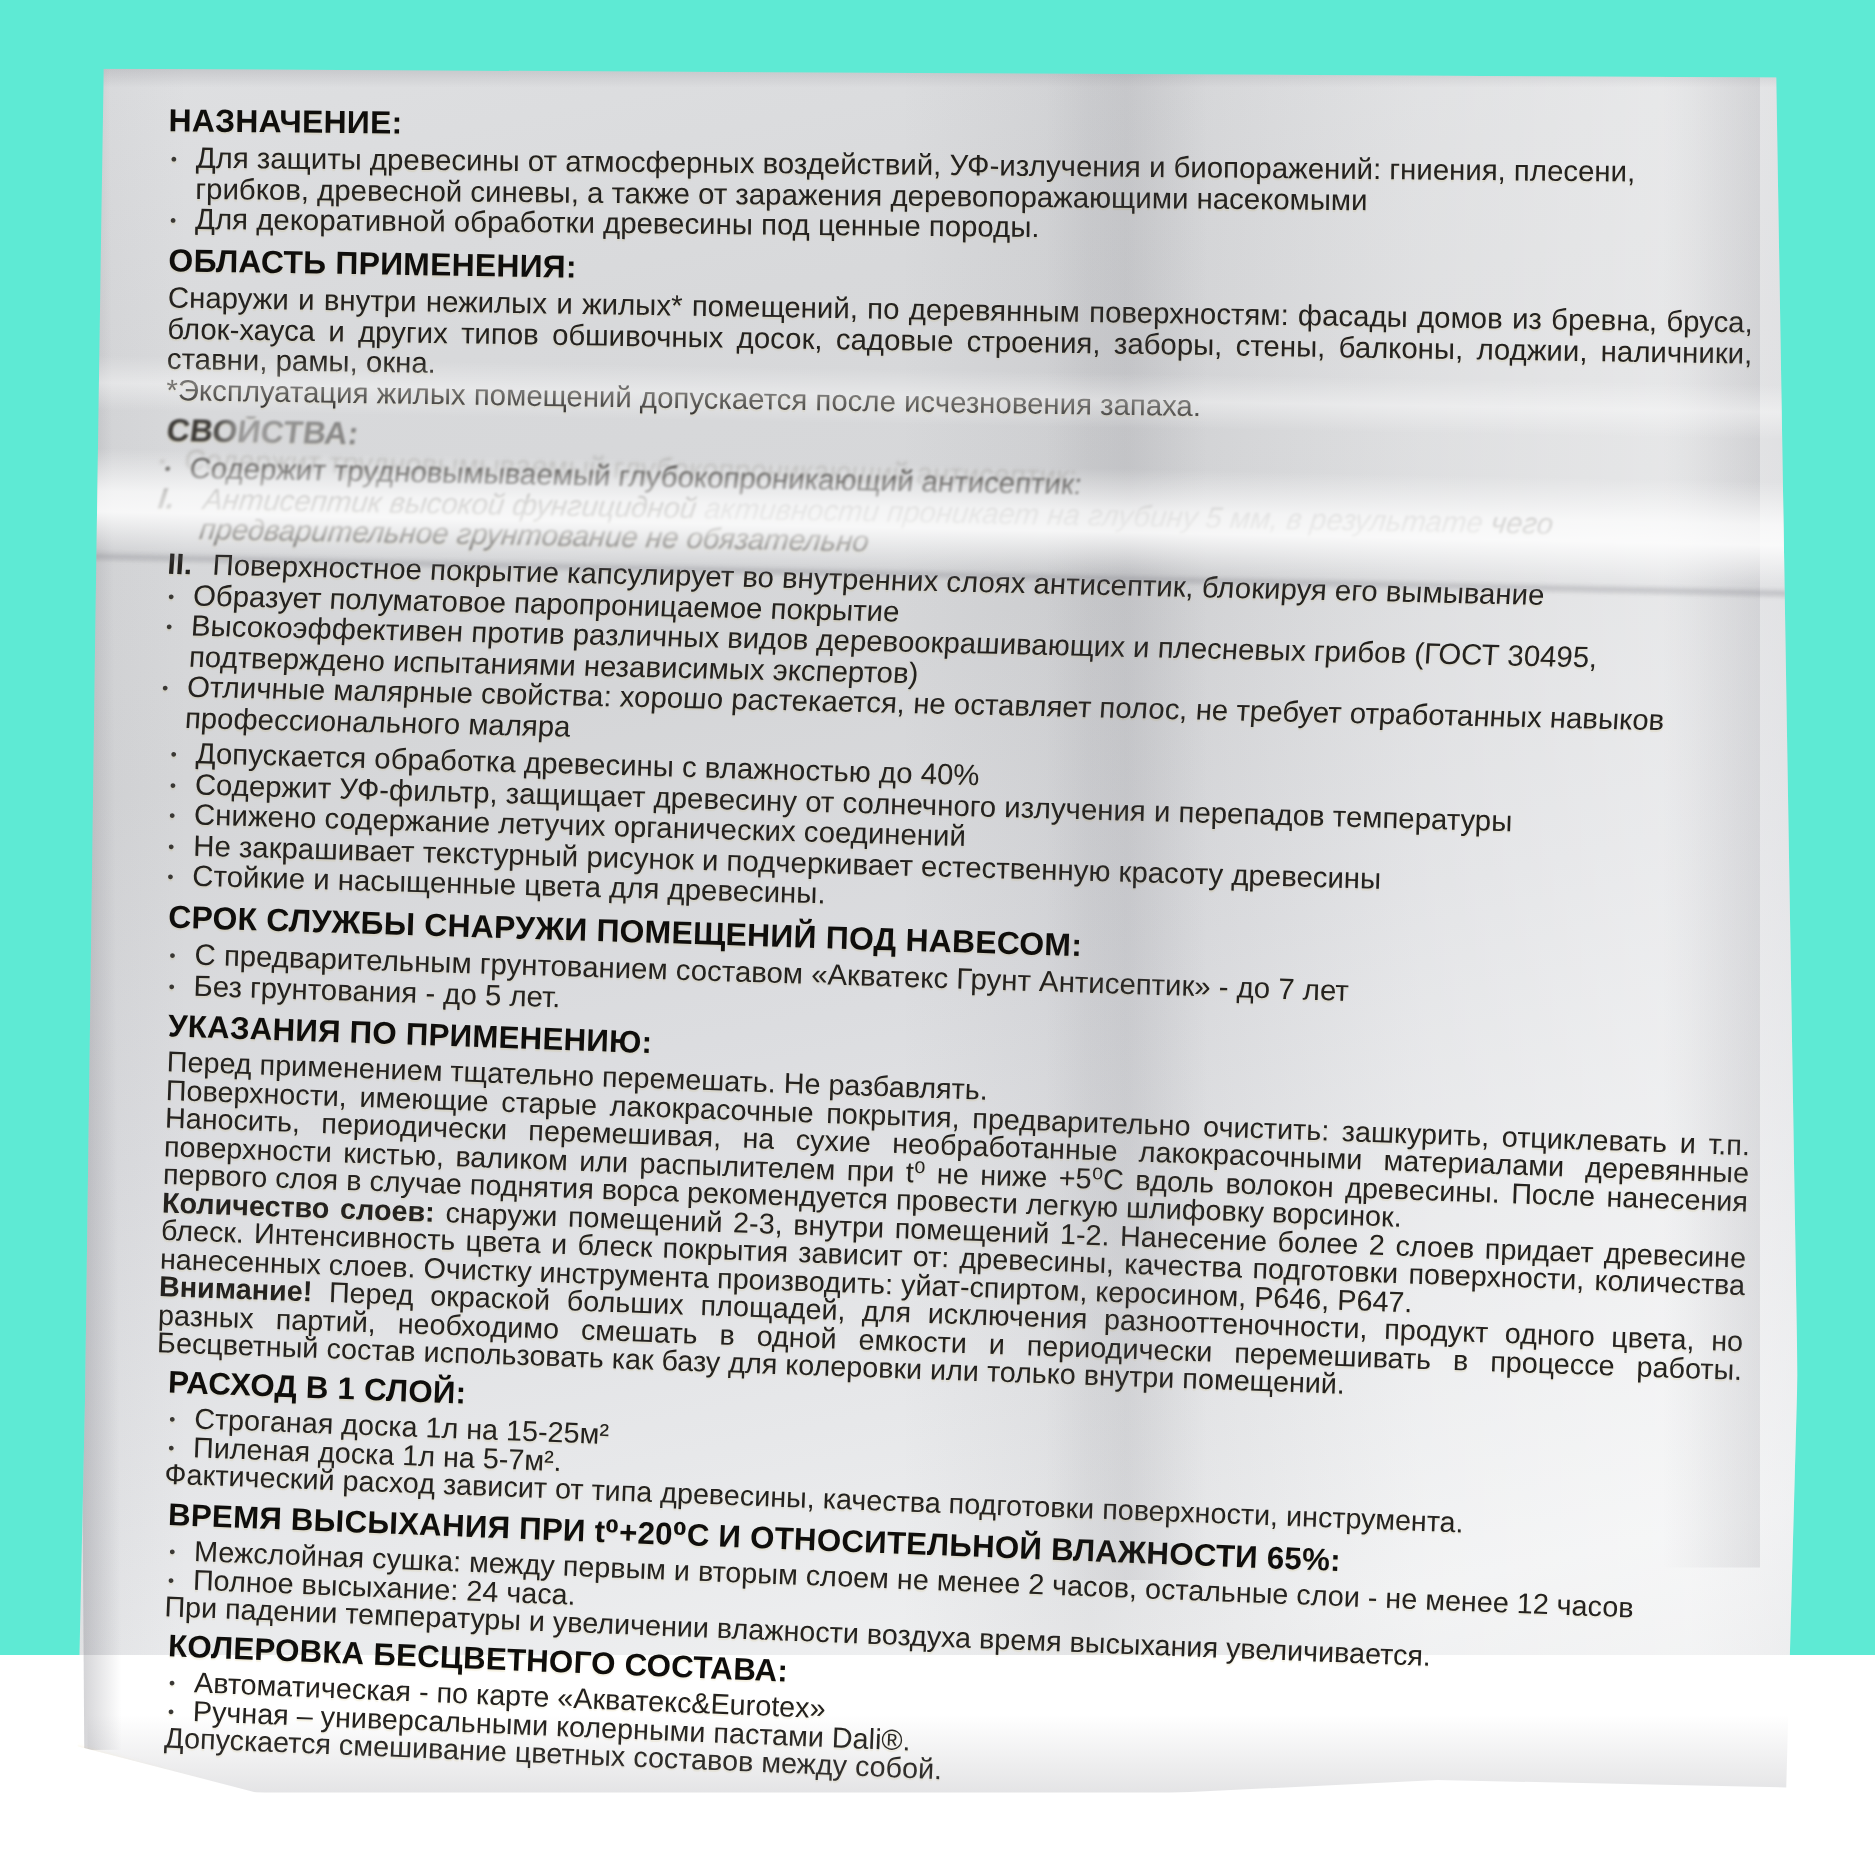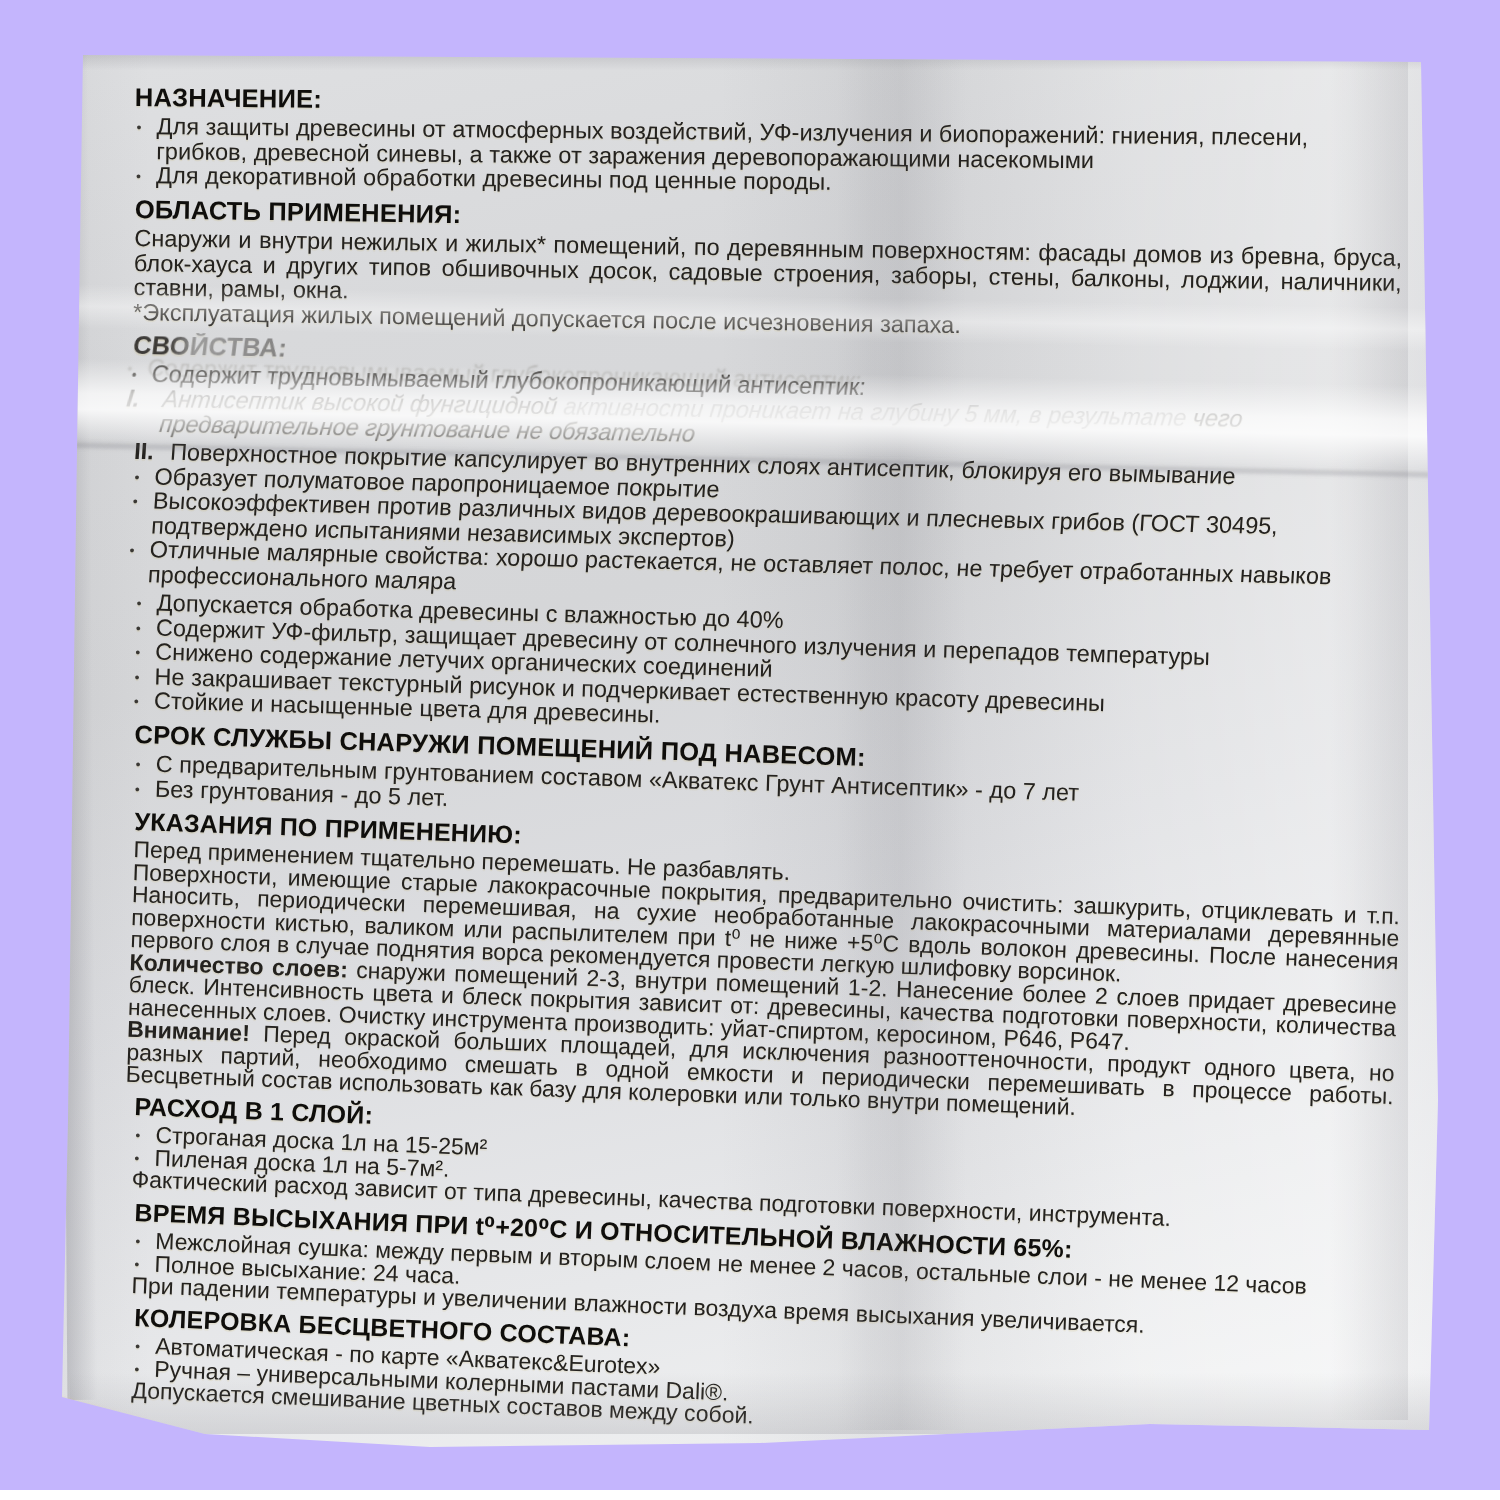--- a/index.html
+++ b/index.html
@@ -1,20 +1,20 @@
 <!DOCTYPE html>
 <html><head>
 <meta charset="utf-8">
 <style>
   html,body{margin:0;padding:0;}
   body{
     width:1500px;height:1500px;overflow:hidden;background:#ffffff;
     font-family:"Liberation Sans","DejaVu Sans",sans-serif;
   }
-  .photo{position:relative;width:1500px;height:1490px;background:#c4b5fd;}
+  .photo{position:relative;width:1500px;height:1324px;background:#5eead4;}
 
   
   .label{
     position:absolute;inset:0;
     clip-path:polygon(83px 55px,1421px 62px,1438px 1100px,1429px 1430px,
                       1150px 1424px,760px 1443px,430px 1447px,205px 1434px,
                       62px 1397px,68px 1120px,76px 520px,81px 180px);
     background:linear-gradient(168deg,#e0e1e3 0%,#d8d9db 22%,#d5d6d8 40%,
                                #dcdde0 58%,#e7e8ea 78%,#eff0f1 92%,#e9eaeb 100%);
   }

